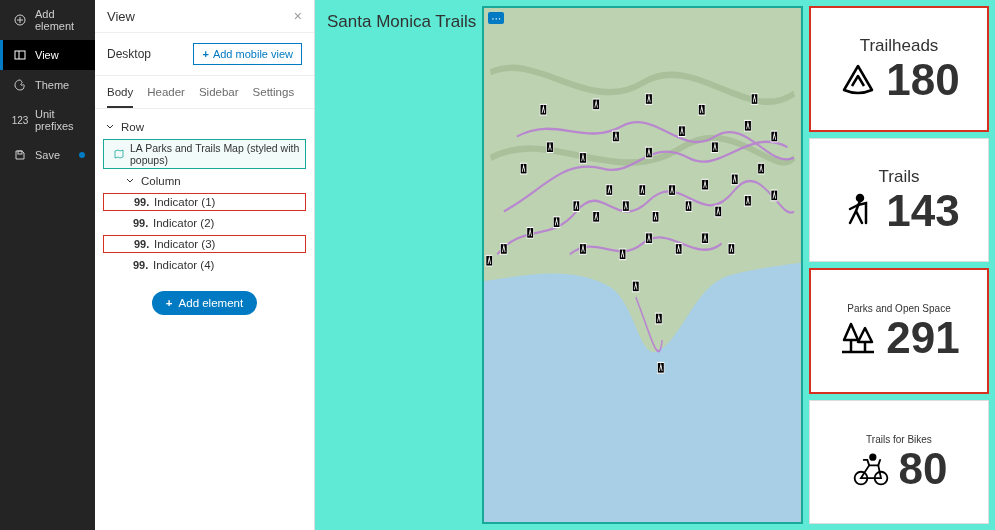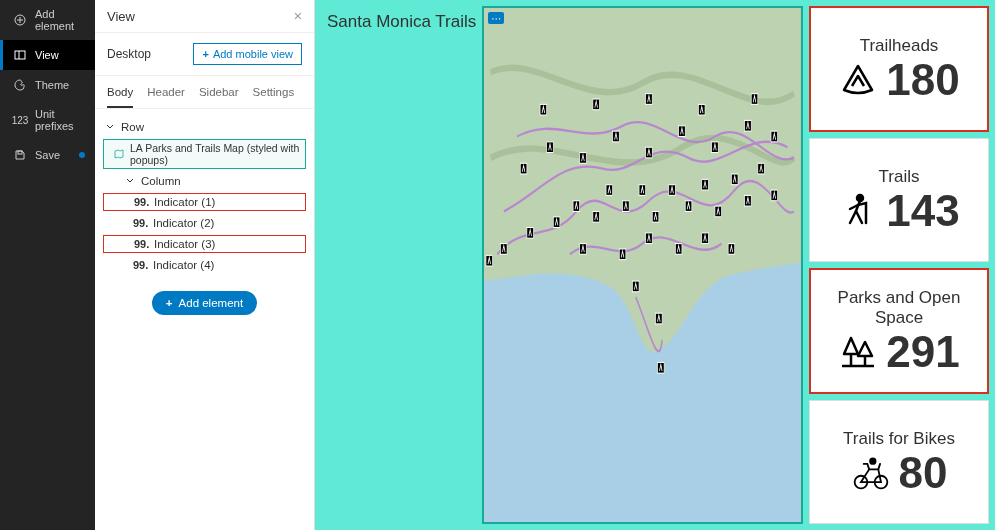--- a/index.html
+++ b/index.html
@@ -212,21 +212,21 @@
   }
   .ind-card.red-outline {
     border: 2px solid #d83020;
   }
   .ind-title {
     font-size: 17px;
     font-weight: 400;
     margin-bottom: 2px;
     text-align: center;
   }
-  .ind-title.small { font-size: 17px; }
+  .ind-title.small { font-size: 10px; }
   .ind-val-row {
     display: flex;
     align-items: center;
     gap: 8px;
   }
   .ind-val {
     font-size: 44px;
     font-weight: 700;
     line-height: 1;
   }

